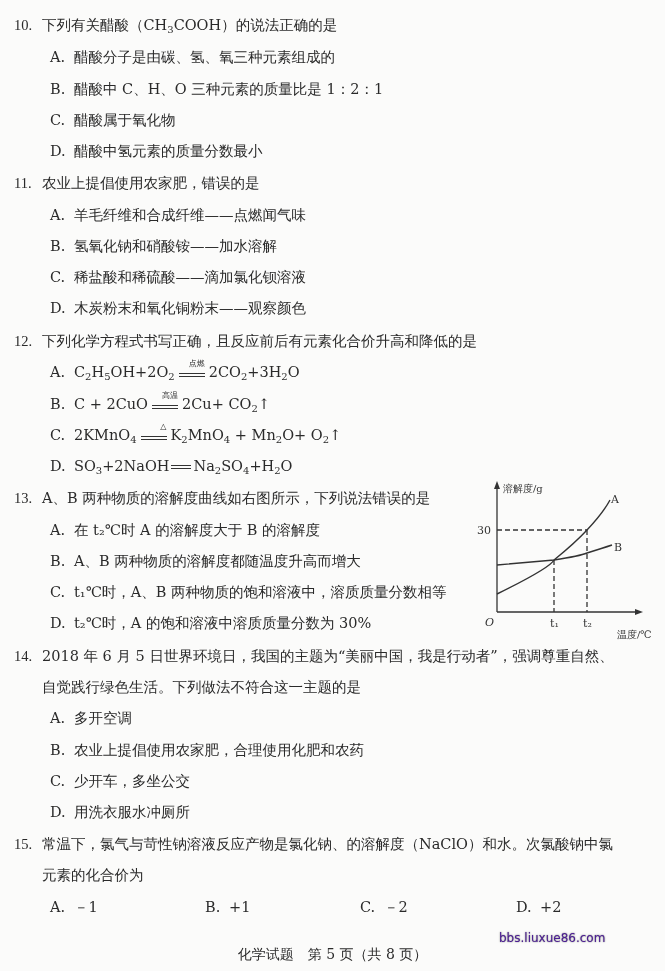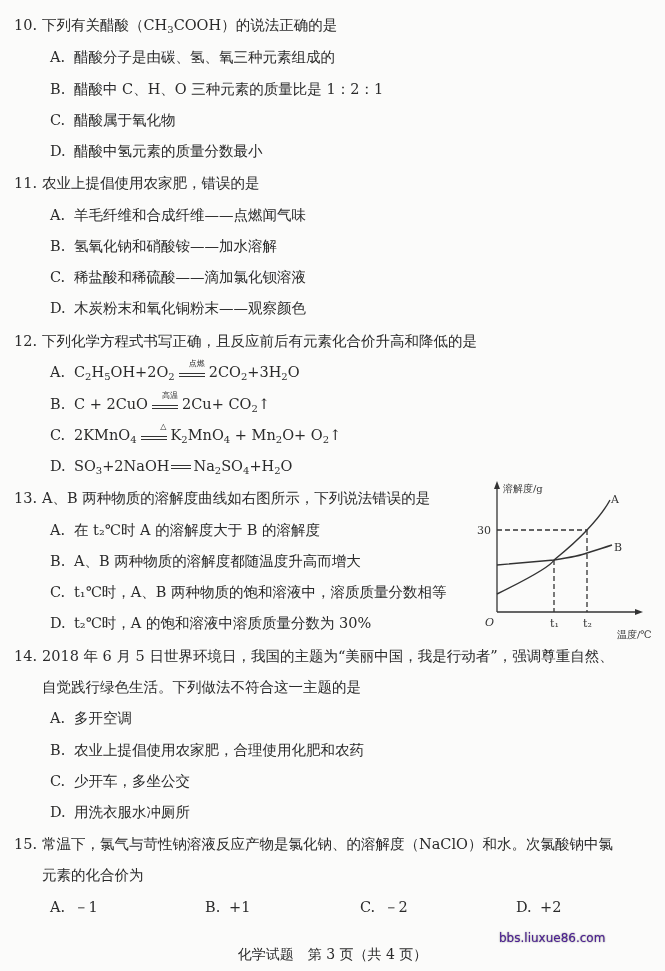--- a/index.html
+++ b/index.html
@@ -1,21 +1,21 @@
 <!DOCTYPE html>
 <html><head>
 <meta charset="utf-8">
 <style>
   html, body { margin:0; padding:0; }
   body {
     width:665px; height:971px; background:#fbfbfa; position:relative; overflow:hidden;
     font-family: "DejaVu Serif", "Liberation Serif", serif; color:#2a2a2a;
   }
   .line { position:absolute; font-size:14.5px; white-space:nowrap; line-height:18px; }
-  .qnum { display:inline-block; width:28px; }
+  .qnum { display:inline-block; width:28px;font-family:Liberation Serif, serif; }
   .opt { left:50px; }
   .q { left:14px; }
   .lbl { display:inline-block; width:24px; }
   sub { font-size:10px; vertical-align:-3px; line-height:0; }
   .cond { display:inline-block; position:relative; width:26px; text-align:right; vertical-align:middle; margin:0 4px; }
   .cond .t { position:absolute; top:-9px; left:0; width:100%; font-size:8px; line-height:8px; }
   .cond .eq { display:block; border-top:1px solid #333; border-bottom:1px solid #333; height:2px; margin-top:4px; }
   .chart { position:absolute; left:455px; top:478px; width:210px; height:165px; }
   .footer { position:absolute; top:946px; left:0; width:665px; text-align:center; font-size:14px; }
   .watermark { position:absolute; left:497px; top:895px; width:160px; height:62px; }
@@ -82,17 +82,17 @@
 <div class="line opt" style="top:772px"><span class="lbl">C.</span><span>少开车，多坐公交</span></div>
 <div class="line opt" style="top:803px"><span class="lbl">D.</span><span>用洗衣服水冲厕所</span></div>
 
 <div class="line q" style="top:835px"><span class="qnum">15.</span><span>常温下，氯气与苛性钠溶液反应产物是氯化钠、的溶解度（NaClO）和水。次氯酸钠中氯</span></div>
 <div class="line" style="top:866px;left:42px">元素的化合价为</div>
 <div class="line" style="top:898px;left:50px"><span class="lbl">A.</span><span>－1</span></div>
 <div class="line" style="top:898px;left:205px"><span class="lbl">B.</span><span>+1</span></div>
 <div class="line" style="top:898px;left:360px"><span class="lbl">C.</span><span>－2</span></div>
 <div class="line" style="top:898px;left:516px"><span class="lbl">D.</span><span>+2</span></div>
 
-<div class="footer">化学试题　第 3 页（共 4 页）</div>
+<div class="footer">化学试题　第 5 页（共 8 页）</div>
 
 <div class="watermark">
   <div class="wm-small">bbs.liuxue86.com</div>
 </div>
 
 </body></html>

